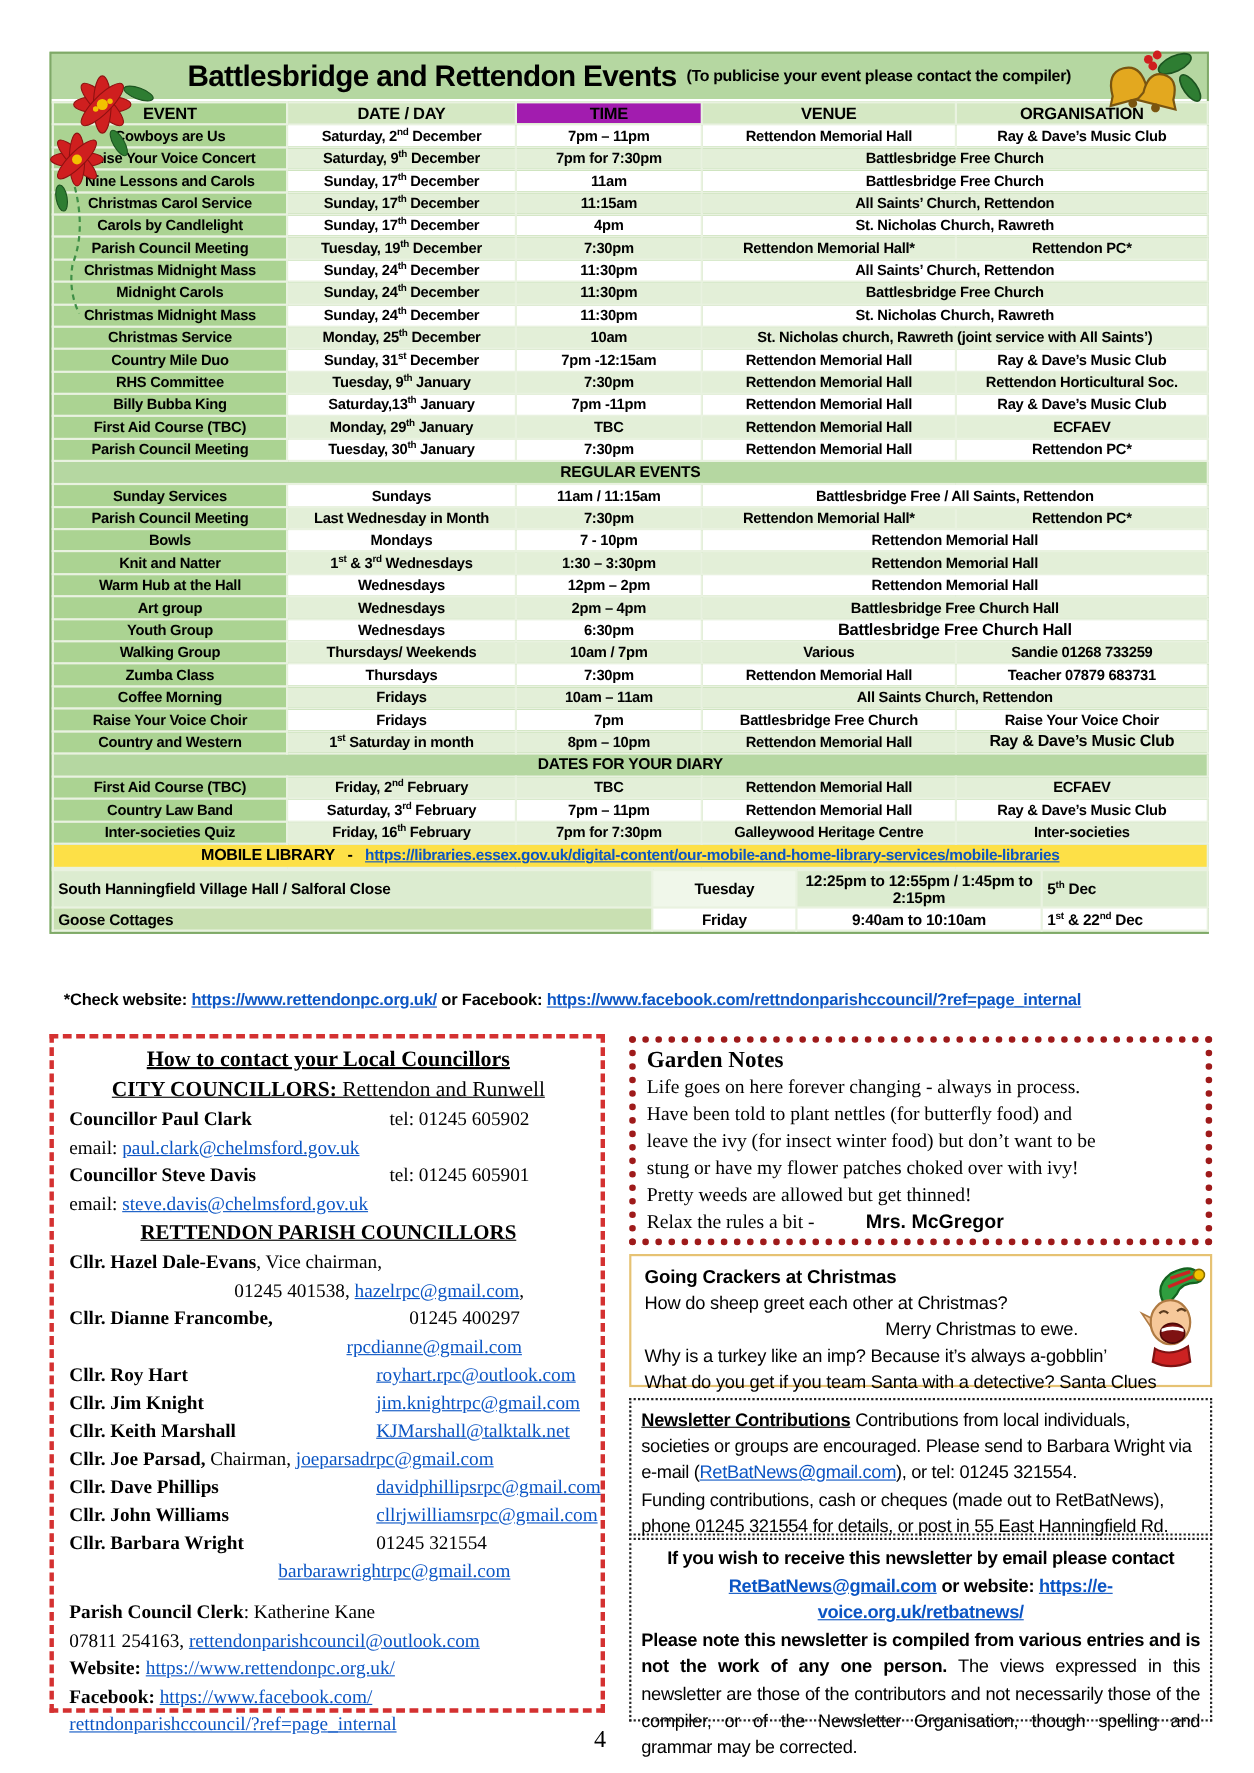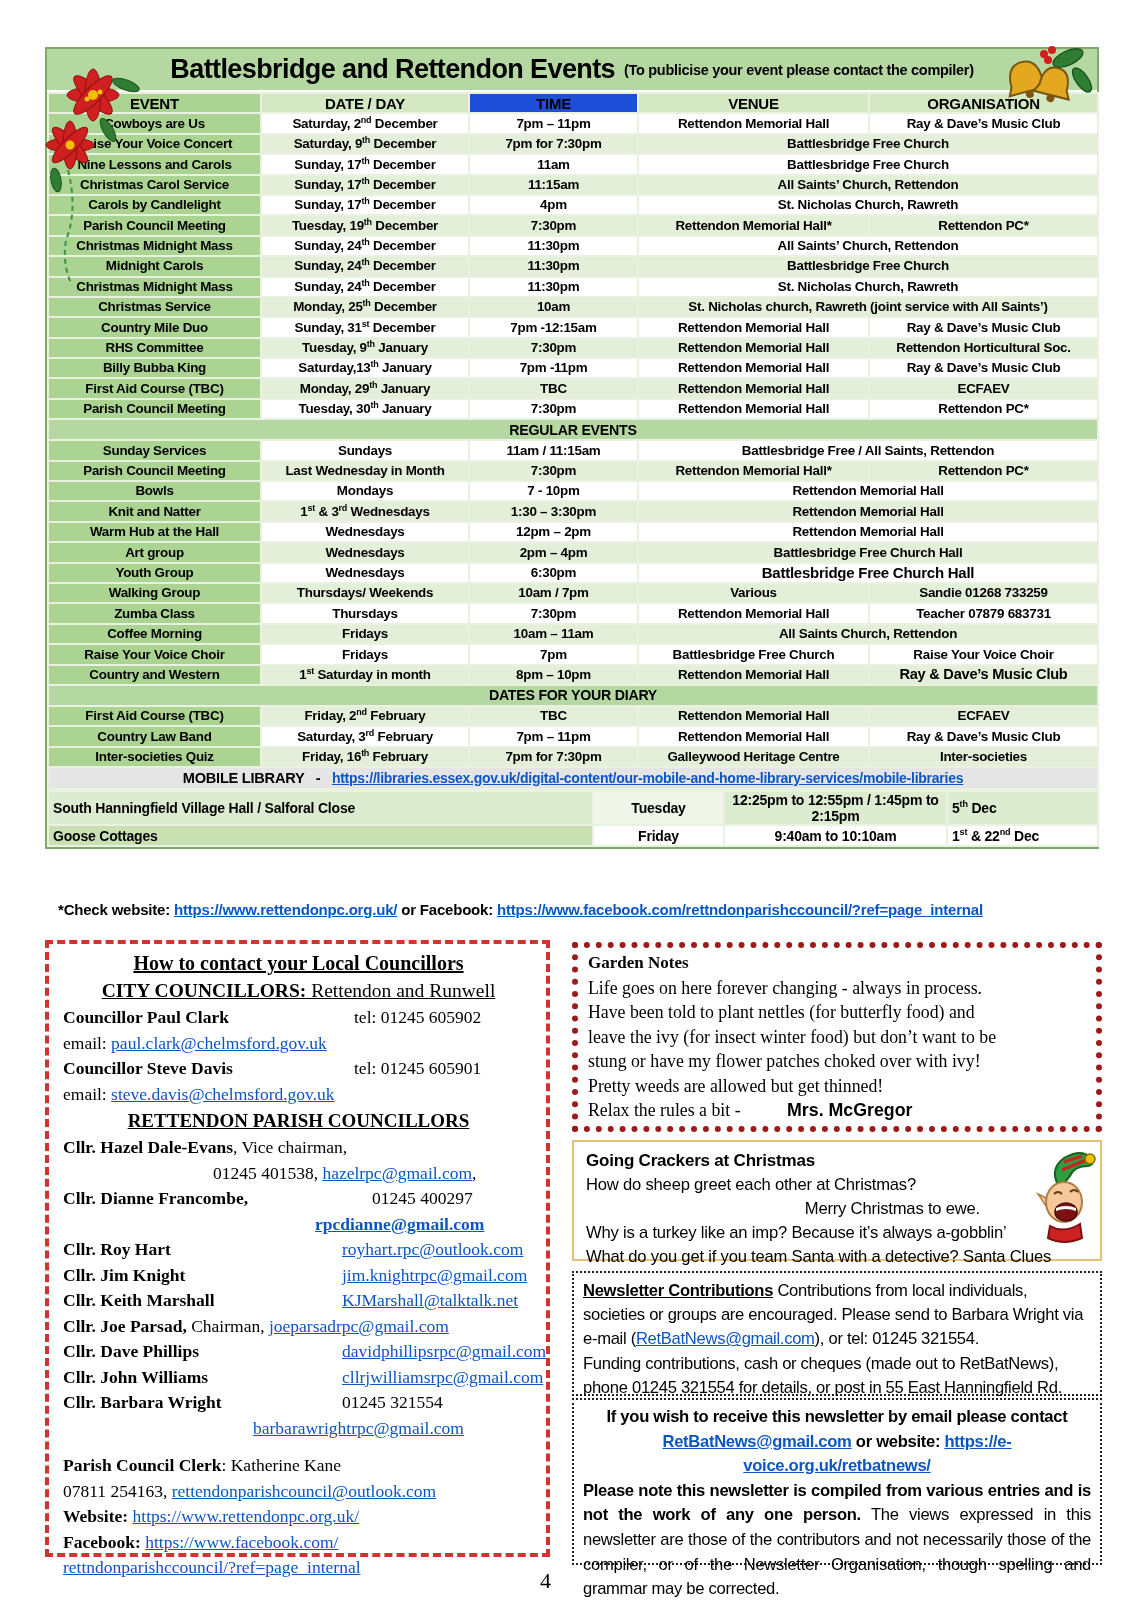--- a/index.html
+++ b/index.html
@@ -13,21 +13,21 @@
   .titlebar .sub{font-size:14.5px;font-weight:bold;letter-spacing:-0.3px;}
   table.tbl{border-collapse:collapse;width:1050px;table-layout:fixed;}
   table.tbl td{border:2px solid #e9f2e0;height:18.4px;padding:0 4px;font-weight:bold;
     font-size:13.4px;line-height:1.02;letter-spacing:-0.25px;text-align:center;overflow:hidden;}
   td.ec{background:#abd392;text-align:left;padding-left:9px;font-size:13.8px;}
   td.ec.center{text-align:center;padding-left:4px;}
   tr.w td:not(.ec){background:#ffffff;}
   tr.g td:not(.ec){background:#e3efd8;}
   td.dc{text-align:left;padding-left:11px;}
   tr.sec td{background:#b5d7a1;text-align:center;font-size:14.2px;height:19px;}
-  tr.mob td{background:#e5e5e5;font-size:14.6px;height:20px;}
+  tr.mob td{background:#fde047;font-size:14.6px;height:20px;}
   tr.mob a{font-size:14px;}
   sup{font-size:9px;vertical-align:super;line-height:0;}
   a{color:#0b55c4;text-decoration:underline;cursor:pointer;}
   table.mobtbl{border-collapse:collapse;width:1050px;table-layout:fixed;}
   table.mobtbl td{border:2px solid #e9f2e0;height:19px;padding:0 4px;font-weight:bold;font-size:14px;letter-spacing:-0.2px;}
   .ml-loc{ text-align:left;padding-left:9px;}
   tr.mr1 td{background:#dcecd0;}
   tr.mr1 td.ml-day{background:#f0f7ea;text-align:center;}
   tr.mr1 td.ml-time{text-align:center;}
   tr.mr2 td{background:#ffffff;}
@@ -41,29 +41,29 @@
     padding:6px 12px 4px 14px;font-family:"Liberation Serif",serif;font-size:17.5px;line-height:25.5px;box-sizing:border-box;}
   .contact .h1{font-size:20px;font-weight:bold;text-decoration:underline;text-align:center;line-height:27px;}
   .contact .h2{font-size:19.5px;text-align:center;line-height:28px;}
   .contact .h2 .b{font-weight:bold;text-decoration:underline;}
   .contact .h2 .r{text-decoration:underline;}
   .crow{display:flex;gap:27px;}
   .crow .nm{font-weight:bold;flex:0 0 252px;}
   .crow .vl{flex:1;}
   .crow .vl.tel{padding-left:12px;}
   .ind{padding-left:150px;}
-  .ind2{padding-left:252px;font-weight:bold;}
+  .ind2{padding-left:252px;}
   .cent{text-align:center;padding-left:120px;}
   .ph{font-weight:bold;}
   .gap{height:12px;}
 
   
   .garden{position:absolute;left:572px;top:942px;width:530px;height:190px;border:6px dotted #9e1a1a;
     padding:3px 10px;font-family:"Liberation Serif",serif;font-size:17.8px;line-height:24.5px;box-sizing:border-box;}
-  .garden .gt{font-weight:bold;font-size:17px;}
+  .garden .gt{font-weight:bold;font-size:21px;}
   .garden .auth{font-family:"Liberation Sans",sans-serif;font-weight:bold;padding-left:42px;}
   .crackers{position:absolute;left:572px;top:1140px;width:530px;height:121px;border:2px solid #e6c273;
     padding:7px 12px;font-size:16.6px;line-height:24px;letter-spacing:-0.2px;box-sizing:border-box;}
   .crackers .ct{font-weight:bold;font-size:17px;}
   .crackers .r{text-align:right;padding-right:108px;}
   .contrib{position:absolute;left:572px;top:1271px;width:530px;height:125px;border:2px dotted #222;
     padding:6px 9px;font-size:16.6px;line-height:24.2px;letter-spacing:-0.3px;box-sizing:border-box;}
   .contrib .nt{font-weight:bold;text-decoration:underline;}
   .receive{position:absolute;left:572px;top:1398px;width:530px;height:167px;border:2px dotted #222;
     padding:5px 9px;font-size:16.6px;line-height:24.6px;letter-spacing:-0.3px;box-sizing:border-box;}
@@ -89,21 +89,21 @@
           <col style="width:213px">
           <col style="width:208px">
           <col style="width:169px">
           <col style="width:231px">
           <col style="width:229px">
         </colgroup>
       <tbody>
           <tr>
         <td class="ec" style="text-align:center;font-size:15px">EVENT</td>
         <td style="background:#d5e8c4;font-size:15px">DATE / DAY</td>
-        <td style="background:#1d4ed8;font-size:15px">TIME</td>
+        <td style="background:#a21caf;font-size:15px">TIME</td>
         <td style="background:#d5e8c4;font-size:15px">VENUE</td>
         <td style="background:#d5e8c4;font-size:15px">ORGANISATION</td>
       </tr>
       <tr class="w">
             <td class="ec center">Cowboys are Us</td>
             <td class="dc">Saturday, 2<sup>nd</sup> December</td>
             <td>7pm – 11pm</td>
             <td>Rettendon Memorial Hall</td>
             <td>Ray &amp; Dave’s Music Club</td>
           </tr>

